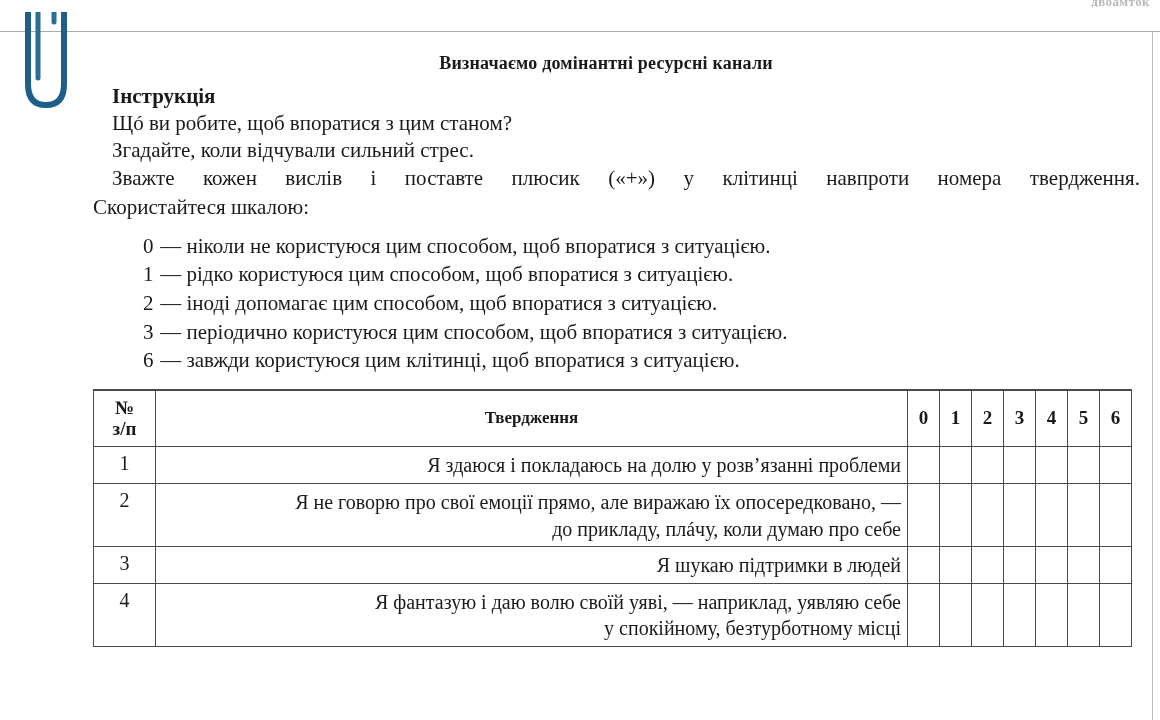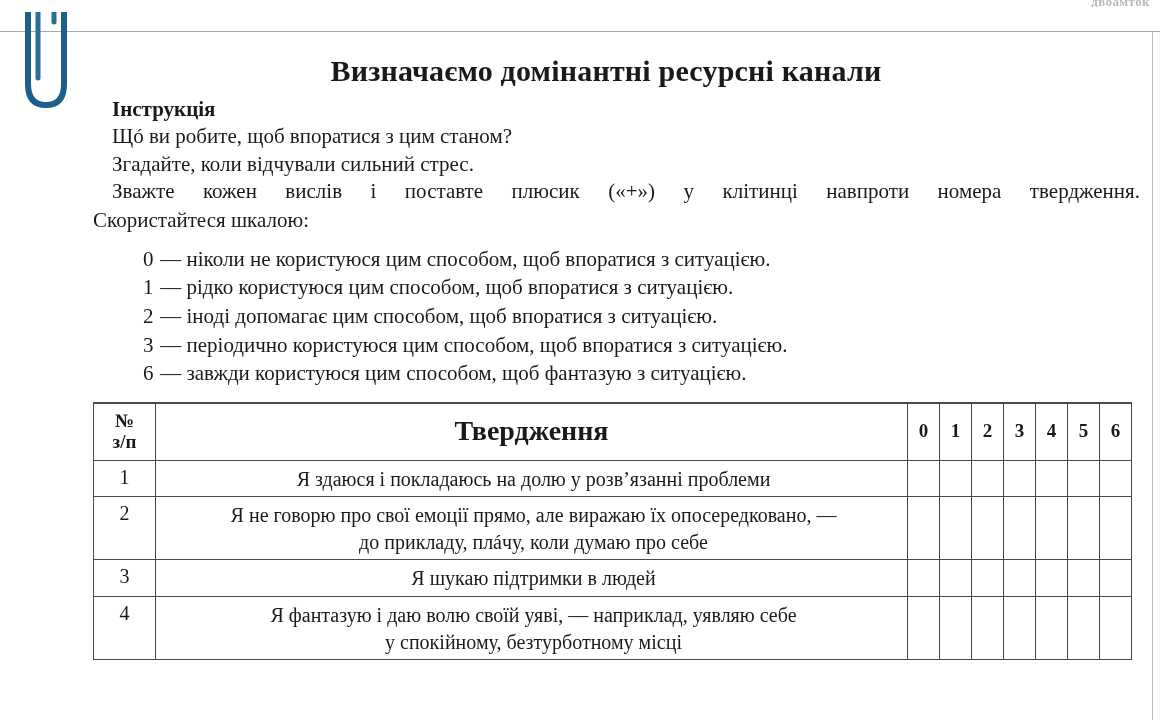--- a/index.html
+++ b/index.html
@@ -69,21 +69,21 @@
     position: absolute;
     left: 0;
     top: 32px;
     width: 1152px;
     height: 688px;
   }
 
   .doc-title {
     text-align: center;
     font-weight: bold;
-    font-size: 30px;
+    font-size: 18px;
     letter-spacing: .2px;
     margin: 22px 0 0 0;
     padding-left: 60px;
     line-height: 1.1;
   }
 
   .instr-block {
     margin: 9px 0 0 0;
     padding-left: 112px;
     padding-right: 12px;
@@ -151,41 +151,41 @@
   .col-score { width: 32px;  }
 
   th.h-num {
     font-size: 19px;
     font-weight: bold;
     text-align: center;
     line-height: 1.12;
     padding: 6px 0 7px 0;
   }
   th.h-stmt {
-    font-size: 28px;
+    font-size: 17px;
     font-weight: bold;
     text-align: center;
     padding: 6px 0 7px 0;
   }
   th.h-score {
     font-size: 19px;
     font-weight: bold;
     text-align: center;
     padding: 6px 0 7px 0;
   }
 
   td.c-num {
     font-size: 20px;
     text-align: center;
     vertical-align: top;
     padding: 5px 0 4px 0;
   }
   td.c-stmt {
     font-size: 20px;
-    text-align: center;
+    text-align: right;
     vertical-align: top;
     padding: 5px 6px 4px 10px;
     line-height: 1.33;
   }
   td.c-score {
     padding: 0;
   }
   .stmt-line { display: block; white-space: nowrap; }
 </style>
 </head>
@@ -234,21 +234,21 @@
         <span>іноді допомагає цим способом, щоб впоратися з ситуацією.</span>
       </div>
       <div class="scale-item">
         <span class="scale-num">3</span>
         <span>—</span>
         <span>періодично користуюся цим способом, щоб впоратися з ситуацією.</span>
       </div>
       <div class="scale-item">
         <span class="scale-num">6</span>
         <span>—</span>
-        <span>завжди користуюся цим способом, щоб фантазую з ситуацією.</span>
+        <span>завжди користуюся цим клітинці, щоб впоратися з ситуацією.</span>
       </div>
     </div>
 
     <div class="tbl-wrap">
       <table class="survey">
         <colgroup>
           <col class="col-num">
           <col class="col-stmt">
           <col class="col-score">
             <col class="col-score">

